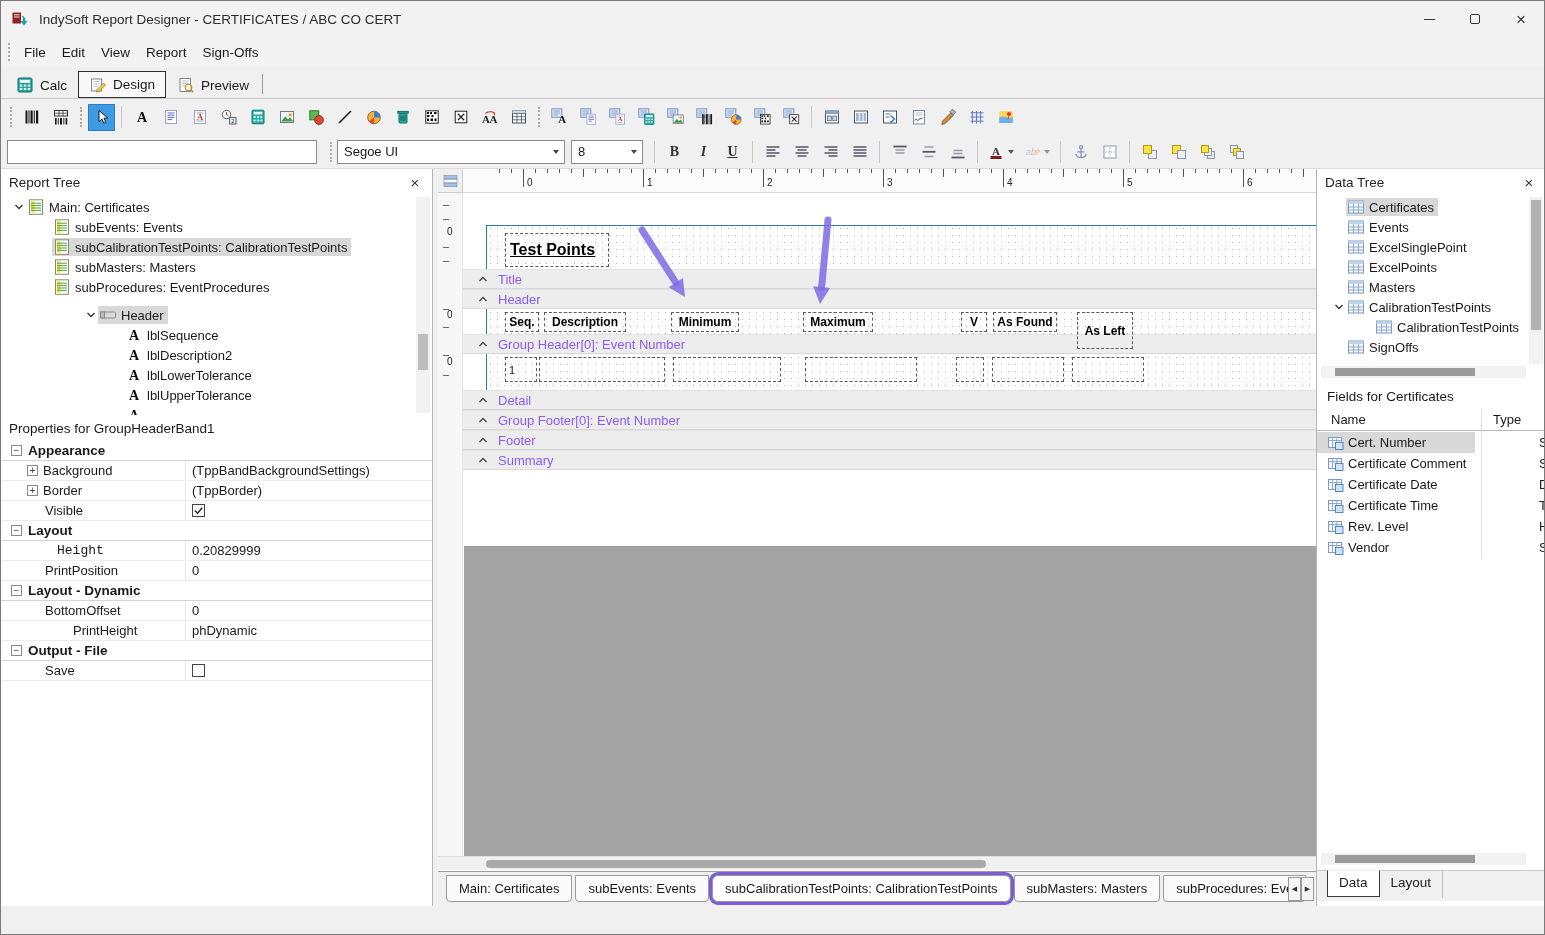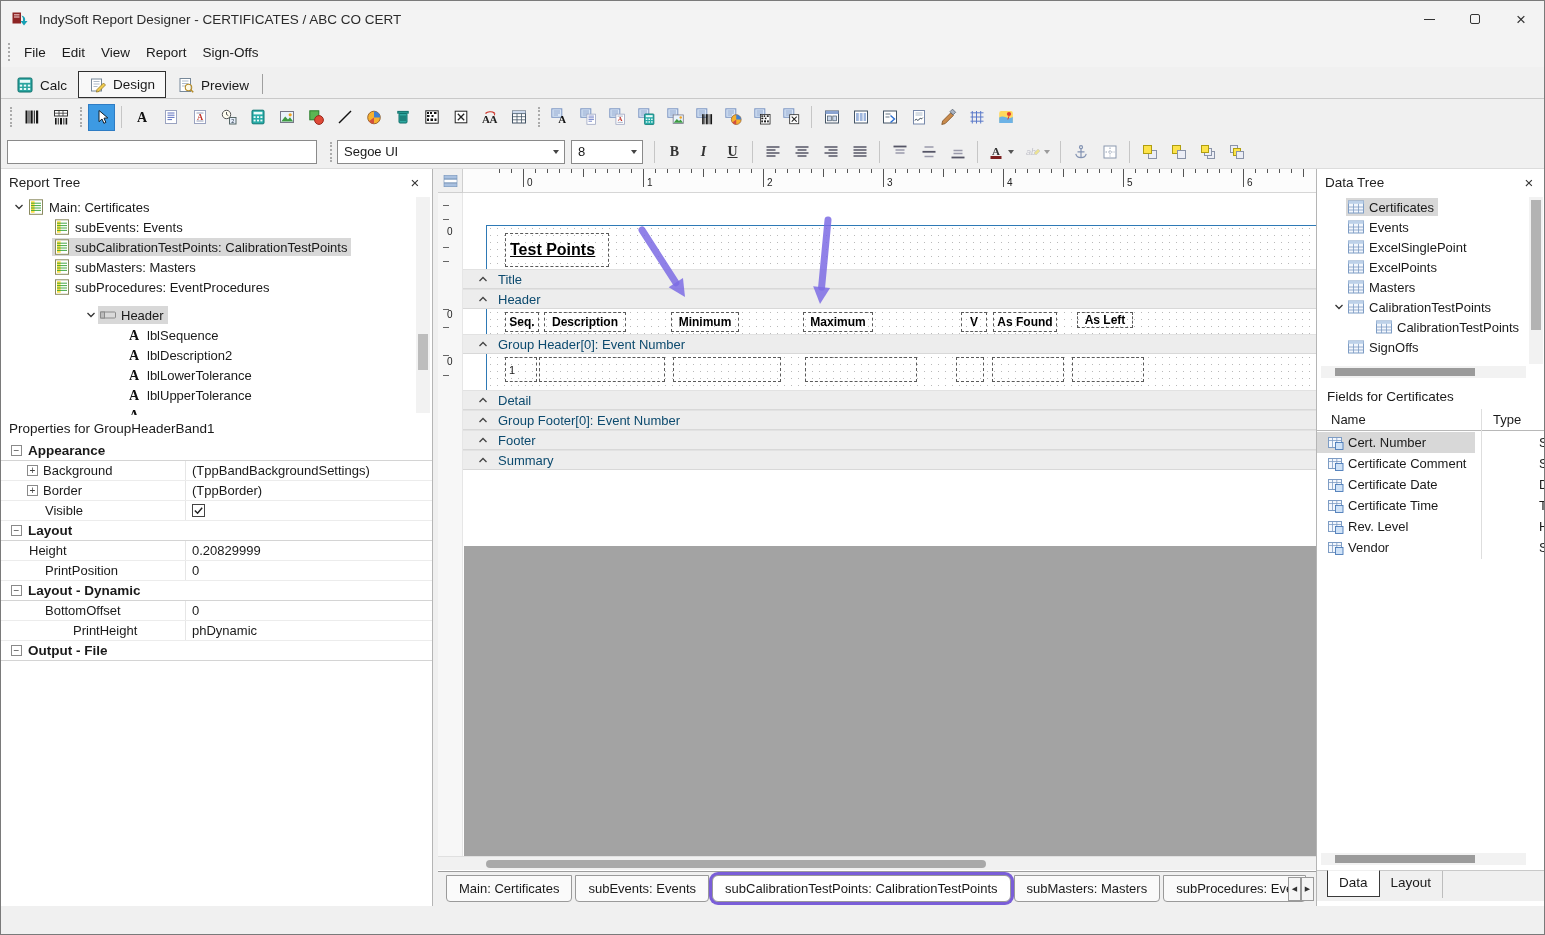--- a/index.html
+++ b/index.html
@@ -65,21 +65,21 @@
 
 #canvas{position:absolute;left:437px;top:168px;width:878px;height:737px;background:#fff;overflow:hidden;}
 #corner{position:absolute;left:0;top:0;width:25px;height:24px;background:#f0f0f0;border-right:1px solid #cfcfcf;border-bottom:1px solid #cfcfcf;display:flex;align-items:center;justify-content:center;}
 #hruler{position:absolute;left:25px;top:0;right:0;height:24px;background:#fcfcfc;border-bottom:1px solid #d6d6d6;}
 #vstrip{position:absolute;left:0;top:24px;width:25px;height:663px;background:#f7f7f7;border-right:1px solid #e6e6e6;}
 .tick{position:absolute;top:0;width:1px;background:#555;}
 .rnum{position:absolute;top:8px;font-size:10px;color:#222;}
 .smark{position:absolute;left:5px;width:6px;height:1px;background:#666;}
 .szero{position:absolute;left:9px;font-size:10px;color:#222;}
 .dots{position:absolute;background-image:radial-gradient(#b9b9b9 0.7px,transparent 0.9px);background-size:7px 7px;}
-.cap{position:absolute;left:25px;right:0;height:20px;background:#ededed;border-top:1px solid #e2e2e2;border-bottom:1px solid #d8d8d8;display:flex;align-items:center;font-size:13px;color:#0c4a6e;}
+.cap{position:absolute;left:25px;right:0;height:20px;background:#ededed;border-top:1px solid #e2e2e2;border-bottom:1px solid #d8d8d8;display:flex;align-items:center;font-size:13px;color:#8b5cf6;}
 .capchev{margin:0 9px 0 14px;display:inline-flex;}
 .dashedbox{position:absolute;border:1px dashed #5a5a5a;}
 .hlabel{font-weight:bold;font-size:12px;display:flex;align-items:center;justify-content:center;color:#000;}
 #title-label{position:absolute;left:67px;top:64px;width:104px;height:34px;border:1px dashed #5a5a5a;font-weight:bold;font-size:16px;text-decoration:underline;display:flex;align-items:center;padding-left:4px;color:#000;}
 .pageborder{position:absolute;background:#2e79b5;}
 #grayarea{position:absolute;left:26px;right:0;top:377px;height:310px;background:#a3a3a3;}
 .hscroll{position:absolute;height:14px;background:#f1f1f1;border-top:1px solid #e0e0e0;}
 .hthumb{position:absolute;top:3px;height:8px;background:#a9a9a9;border-radius:4px;}
 #dtabs{position:absolute;left:0;right:0;top:702px;height:35px;background:#f0f0f0;border-top:1px solid #9d9d9d;display:flex;align-items:flex-start;padding:3px 0 0 8px;}
 .dtab{height:27px;line-height:25px;padding:0 12px;border:1px solid #9a9a9a;background:#fafafa;margin-right:3px;font-size:13px;white-space:nowrap;border-radius:0 0 4px 4px;}
@@ -774,21 +774,21 @@
               </svg>
             </span>
           </div>
         </div>
         <div class="pgroup">
           <span class="pbox" style="margin-left: 10px;">−</span>
           <span style="margin-left: 6px;">Layout</span>
         </div>
         <div class="prow">
           <div class="pname">
-            <span style="margin-left: 28px;">Height</span>
+            <span style="margin-left: 56px; font-family: Liberation Mono, monospace;">Height</span>
           </div>
           <div class="pval">
             <span>0.20829999</span>
           </div>
         </div>
         <div class="prow">
           <div class="pname">
             <span style="margin-left: 44px;">PrintPosition</span>
           </div>
           <div class="pval">
@@ -811,20 +811,28 @@
           <div class="pname">
             <span style="margin-left: 72px;">PrintHeight</span>
           </div>
           <div class="pval">
             <span>phDynamic</span>
           </div>
         </div>
         <div class="pgroup">
           <span class="pbox" style="margin-left: 10px;">−</span>
           <span style="margin-left: 6px;">Output - File</span>
+        </div>
+        <div class="prow">
+          <div class="pname">
+            <span style="margin-left: 44px;">Save</span>
+          </div>
+          <div class="pval">
+            <span class="cb"></span>
+          </div>
         </div>
       </div>
   </div>
   <div id="splitterL"></div>
 
   <div id="canvas">
     <div id="corner">
         <span id="cornericon" style="width:17px;height:17px;"><svg width="18" height="18" viewBox="0 0 18 18" xmlns="http://www.w3.org/2000/svg">
             <rect x="2" y="3.5" width="13" height="3.2" fill="#a8c0e0" stroke="#6f8fb8" stroke-width="0.6"></rect>
             <rect x="2" y="7.5" width="13" height="3.2" fill="#fff" stroke="#6f8fb8" stroke-width="0.6"></rect>
@@ -983,21 +991,21 @@
           </span>
           <span>Summary</span>
         </div>
         <div id="title-label">Test Points</div>
         <div class="dashedbox hlabel" style="top: 143px; height: 20px; left: 67px; width: 34px;">Seq.</div>
         <div class="dashedbox hlabel" style="top: 143px; height: 20px; left: 106px; width: 82px;">Description</div>
         <div class="dashedbox hlabel" style="top: 143px; height: 20px; left: 233px; width: 68px;">Minimum</div>
         <div class="dashedbox hlabel" style="top: 143px; height: 20px; left: 365px; width: 70px;">Maximum</div>
         <div class="dashedbox hlabel" style="top: 143px; height: 20px; left: 523px; width: 26px;">V</div>
         <div class="dashedbox hlabel" style="top: 143px; height: 20px; left: 555px; width: 64px;">As Found</div>
-        <div class="dashedbox hlabel" style="top: 143px; height: 16px; left: 639px; width: 56px;">As Left</div>
+        <div class="dashedbox hlabel" style="top: 143px; height: 37px; left: 639px; width: 56px;">As Left</div>
         <div class="dashedbox" style="top: 188px; height: 25px; left: 67px; width: 32px; font-size: 11px; display: flex; align-items: center; padding-left: 3px;">1</div>
         <div class="dashedbox" style="top: 188px; height: 25px; left: 101px; width: 126px; font-size: 11px; display: flex; align-items: center; padding-left: 3px;"></div>
         <div class="dashedbox" style="top: 188px; height: 25px; left: 235px; width: 108px; font-size: 11px; display: flex; align-items: center; padding-left: 3px;"></div>
         <div class="dashedbox" style="top: 188px; height: 25px; left: 367px; width: 112px; font-size: 11px; display: flex; align-items: center; padding-left: 3px;"></div>
         <div class="dashedbox" style="top: 188px; height: 25px; left: 518px; width: 28px; font-size: 11px; display: flex; align-items: center; padding-left: 3px;"></div>
         <div class="dashedbox" style="top: 188px; height: 25px; left: 554px; width: 72px; font-size: 11px; display: flex; align-items: center; padding-left: 3px;"></div>
         <div class="dashedbox" style="top: 188px; height: 25px; left: 634px; width: 72px; font-size: 11px; display: flex; align-items: center; padding-left: 3px;"></div>
       </div>
     <div id="grayarea"></div>
     <div class="hscroll" style="left:0;right:0;top:687px;">

